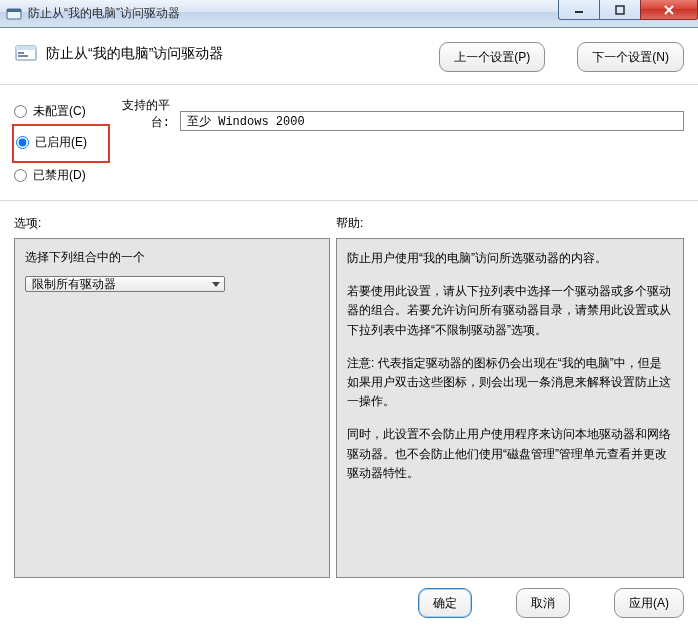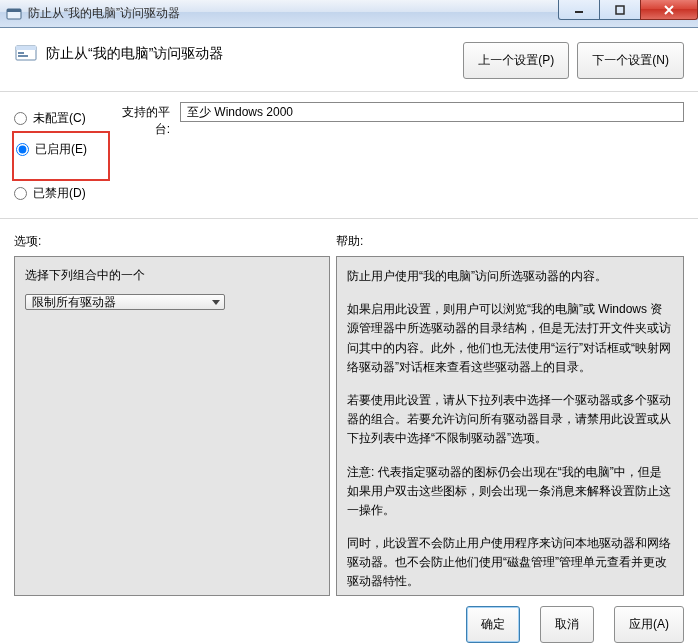--- a/index.html
+++ b/index.html
@@ -49,42 +49,43 @@
     padding: 14px 14px 12px 14px;
     border-bottom: 1px solid #d9d9d9;
   }
   .header .hicon {
     width:24px;height:24px;margin-right:8px;flex:none;
     display:flex;align-items:center;justify-content:center;
   }
   .header .htitle { font-size:14px; padding-top:3px; flex:1; }
   .header .hbtns { display:flex; gap:8px; }
   .btn {
-    height:37px; padding:0 14px;
+    height:30px; padding:0 14px;
     background: linear-gradient(to bottom,#fdfdfd,#ececec);
-    border:1px solid #8e8f8f; border-radius:3px;
+    border:1px solid #8e8f8f; border-radius:9px;
     font-family:inherit; font-size:12px;
     display:inline-flex;align-items:center;justify-content:center;
     cursor: pointer;
+    margin-left: 24px;
   }
   .upper {
     display:flex; padding: 8px 14px 10px 14px; gap: 6px;
     border-bottom: 1px solid #d9d9d9;
   }
   .radios { width: 90px; padding-top:4px; }
   .radio-row { display:flex; align-items:center; margin:6px 0; }
   .radio-row input { margin:0 6px 0 0; }
-  .highlight { border:2px solid #e03a2f; padding:2px 6px 15px 2px; margin:-2px -6px -2px -2px; }
+  .highlight { border:2px solid #e03a2f; padding:2px 6px 4px 2px; margin:-2px -6px -2px -2px; }
   .meta { flex:1; }
   .meta-row { display:flex; margin-bottom:6px; }
   .meta-label { width:70px; padding-top:2px; text-align:left; }
   .comment-box {
     flex:1; height:70px; border:1px solid #888; background:#fff;
   }
-  .platform-row { display:flex; align-items:flex-start; margin-top:2px; }
+  .platform-row { display:flex; align-items:flex-end; margin-top:2px;font-family:Liberation Mono, monospace; }
   .platform-row .meta-label { text-align:right; padding-right:10px; }
   .platform-box {
     flex:1; height:20px; border:1px solid #888; background:#fff;
     display:flex;align-items:center; padding:0 6px;
   }
   .section-labels { display:flex; padding: 14px 14px 6px 14px; }
   .section-labels .left { width: 322px; }
   .panels { display:flex; padding: 0 14px; gap:6px; }
   .panel {
     border:1px solid #888; height: 340px; padding:10px;
@@ -188,21 +189,20 @@
 <div class="panels">
   <div class="panel left">
     <div>选择下列组合中的一个</div>
     <div class="combo">
       <span>限制所有驱动器</span>
       <span class="caret"></span>
     </div>
   </div>
   <div class="panel right">
     <p>防止用户使用“我的电脑”访问所选驱动器的内容。</p>
-    <p>如果启用此设置，则用户可以浏览“我的电脑”或 Windows 资源管理器中所选驱动器的目录结构，但是无法打开文件夹或访问其中的内容。此外，他们也无法使用“运行”对话框或“映射网络驱动器”对话框来查看这些驱动器上的目录。</p>
     <p>若要使用此设置，请从下拉列表中选择一个驱动器或多个驱动器的组合。若要允许访问所有驱动器目录，请禁用此设置或从下拉列表中选择“不限制驱动器”选项。</p>
     <p>注意: 代表指定驱动器的图标仍会出现在“我的电脑”中，但是如果用户双击这些图标，则会出现一条消息来解释设置防止这一操作。</p>
     <p>同时，此设置不会防止用户使用程序来访问本地驱动器和网络驱动器。也不会防止他们使用“磁盘管理”管理单元查看并更改驱动器特性。</p>
   </div>
 </div>
 
 <div class="footer">
   <button class="btn default">确定</button>
   <button class="btn">取消</button>
   <button class="btn">应用(A)</button>

